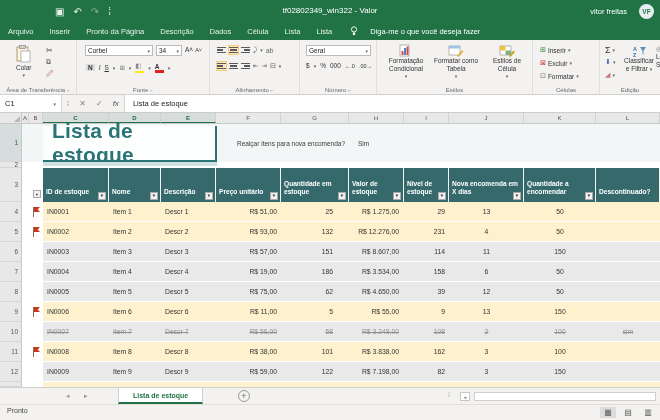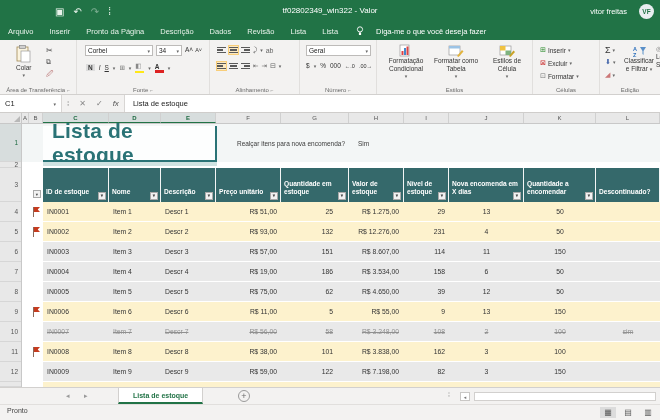--- a/index.html
+++ b/index.html
@@ -115,21 +115,21 @@
     </div>
   </div>
 
   <div id="menubar">
     <div id="menu-tabs" style="display:flex">
         <div class="mtab">Arquivo</div>
         <div class="mtab">Inserir</div>
         <div class="mtab">Pronto da Página</div>
         <div class="mtab">Descrição</div>
         <div class="mtab">Dados</div>
-        <div class="mtab">Revisão</div>
+        <div class="mtab">Célula</div>
         <div class="mtab">Lista</div>
         <div class="mtab">Lista</div>
       </div>
     <div id="tellme">
       <svg width="8" height="10" viewBox="0 0 8 10">
           <circle cx="4" cy="3.4" r="2.6" fill="none" stroke="#fff" stroke-width="0.9"></circle>
           <rect x="2.9" y="6.4" width="2.2" height="2.6" fill="#fff"></rect>
         </svg>
       <span>Diga-me o que você deseja fazer</span>
     </div>

